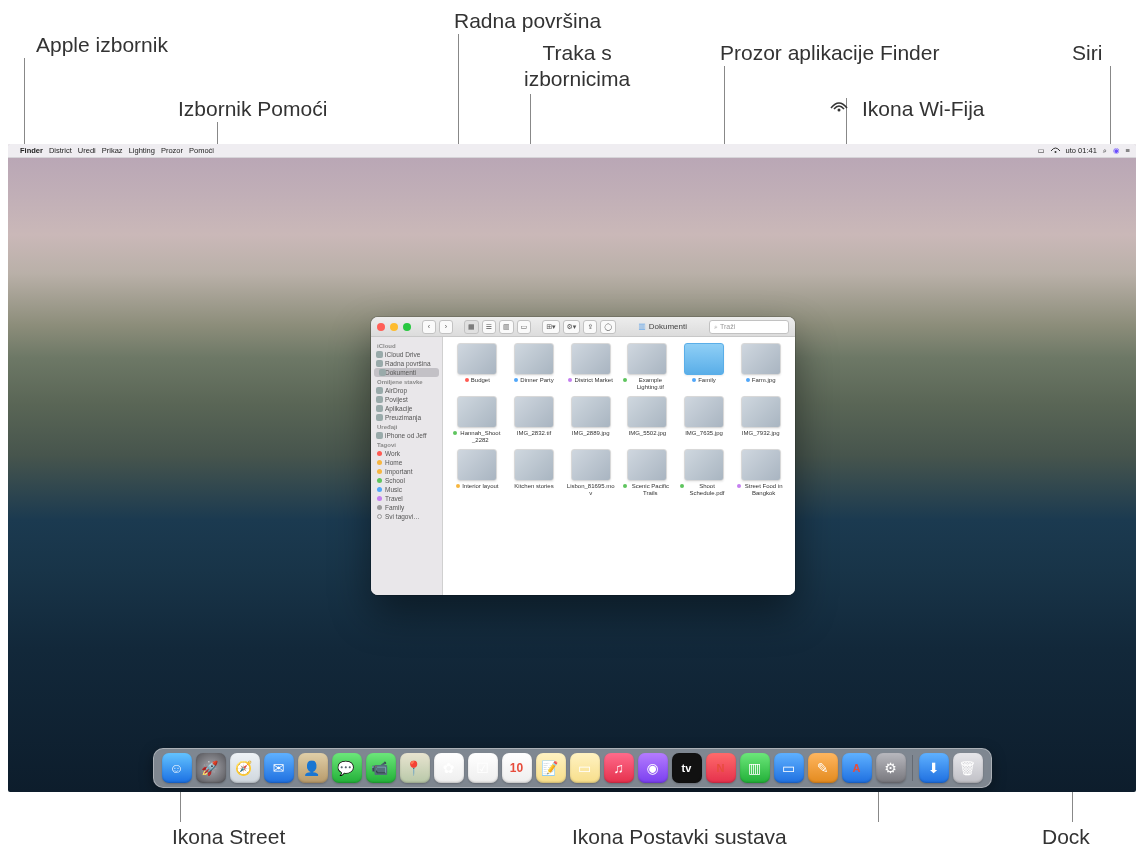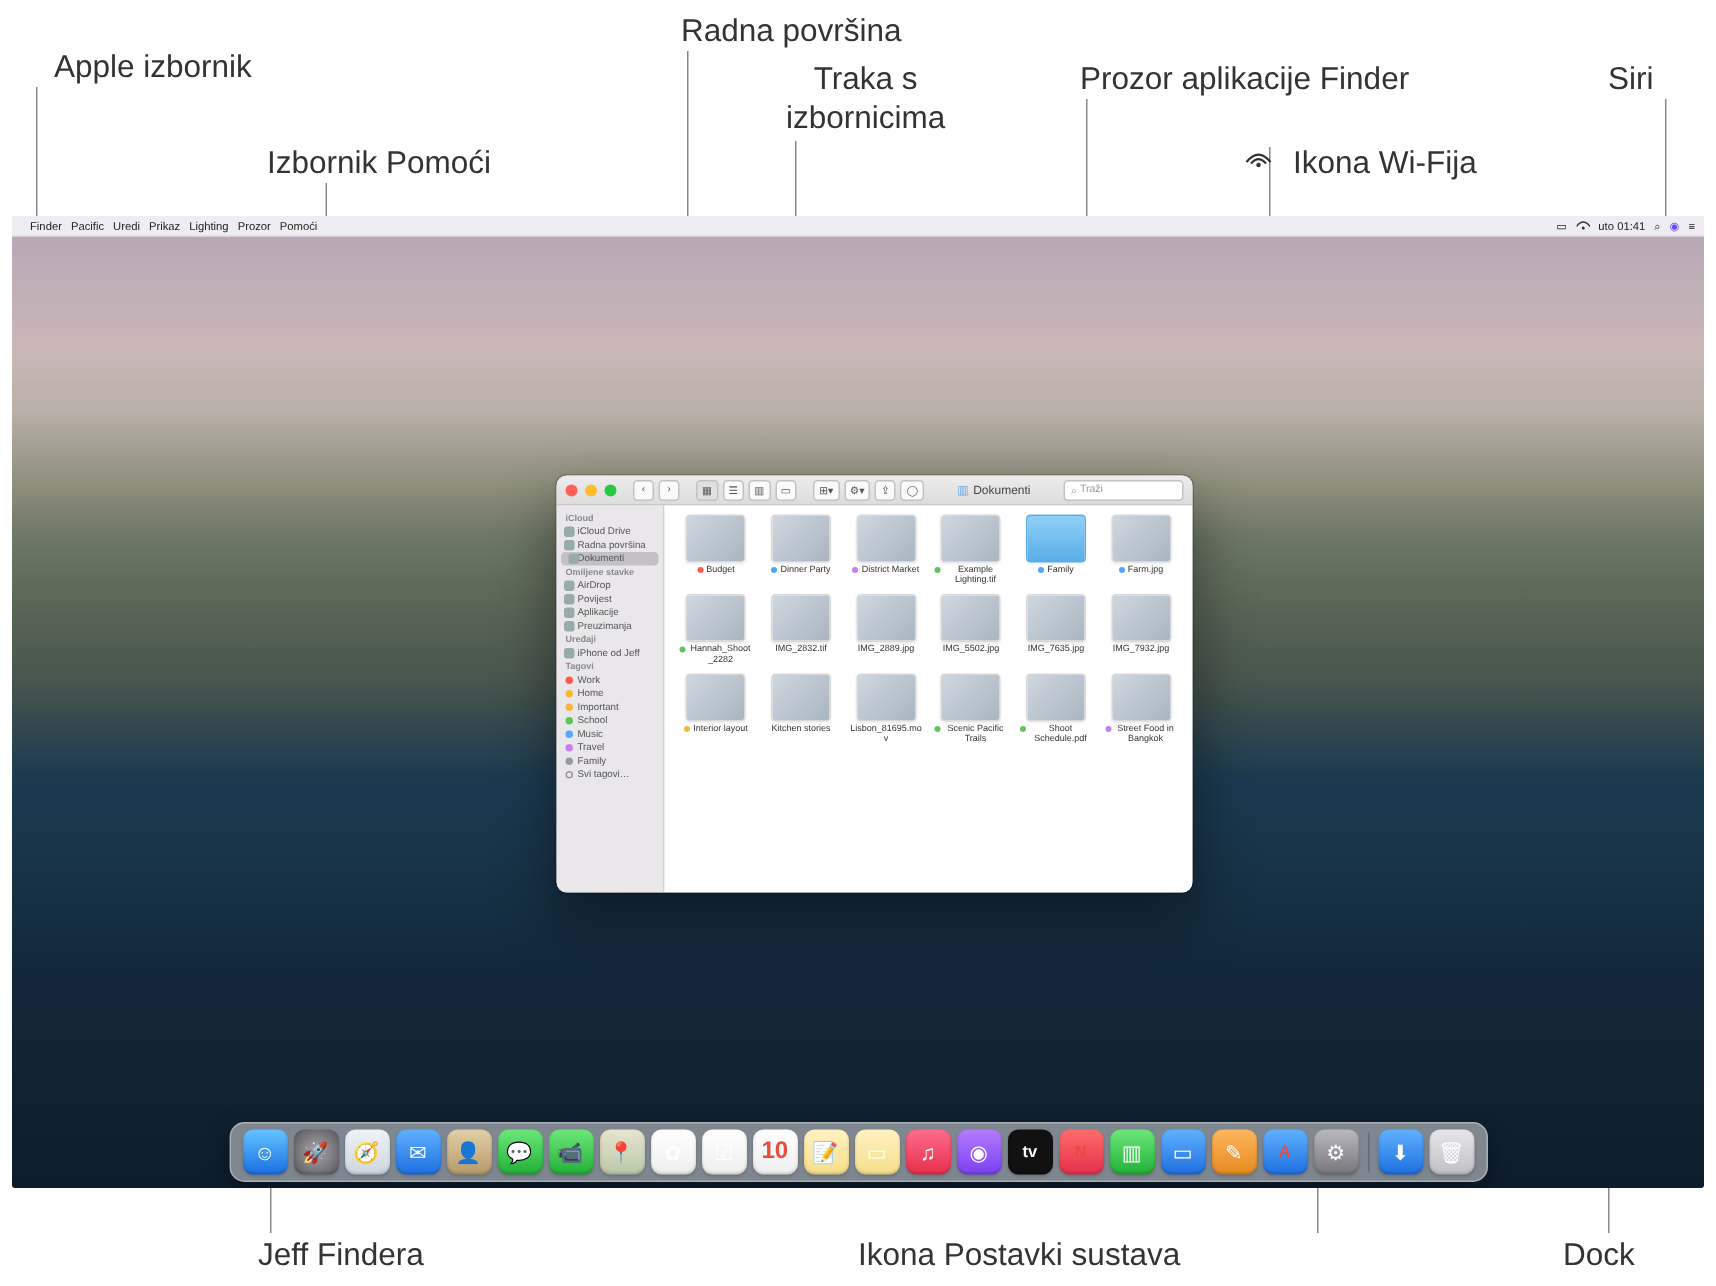--- a/index.html
+++ b/index.html
@@ -116,21 +116,21 @@
 <body>
 
 <div class="callout" style="left:24px; top:32px;margin-left:12px;">Apple izbornik</div>
 <div class="callout" style="left:178px; top:96px;">Izbornik Pomoći</div>
 <div class="callout" style="left:454px; top:8px;">Radna površina</div>
 <div class="callout" style="left:524px; top:40px;">Traka s
 izbornicima</div>
 <div class="callout" style="left:720px; top:40px;">Prozor aplikacije Finder</div>
 <div class="callout" style="left:862px; top:96px;">Ikona Wi-Fija</div>
 <div class="callout" style="left:1072px; top:40px;">Siri</div>
-<div class="callout" style="left:172px; top:824px;">Jeff Findera</div>
+<div class="callout" style="left:172px; top:824px;">Ikona Street</div>
 <div class="callout" style="left:572px; top:824px;">Ikona Postavki sustava</div>
 <div class="callout" style="left:1042px; top:824px;">Dock</div>
 
 <div class="leader" style="left:24px; top:58px; width:1px; height:86px;"></div>
 <div class="leader" style="left:217px; top:122px; width:1px; height:22px;"></div>
 <div class="leader" style="left:458px; top:34px; width:1px; height:310px;"></div>
 <div class="leader" style="left:530px; top:94px; width:1px; height:50px;"></div>
 <div class="leader" style="left:724px; top:66px; width:1px; height:388px;"></div>
 <div class="leader" style="left:846px; top:98px; width:1px; height:46px;"></div>
 <svg style="position:absolute; left:830px; top:98px; width:18px; height:14px;">
@@ -142,22 +142,22 @@
 <div class="leader" style="left:180px; top:782px; width:1px; height:40px;"></div>
 <div class="leader" style="left:878px; top:782px; width:1px; height:40px;"></div>
 <div class="leader" style="left:1072px; top:790px; width:1px; height:32px;"></div>
 <div class="leader" style="left:972px; top:790px; width:100px; height:1px;"></div>
 
 <div class="screen">
 
   <div class="menubar">
     <div class="left">
       <span class="apple"></span>
-      <span style="font-weight:400">Finder</span>
-      <span>Pacific</span>
+      <span style="font-weight:700">Finder</span>
+      <span>District</span>
       <span>Uredi</span>
       <span>Prikaz</span>
       <span>Lighting</span>
       <span>Prozor</span>
       <span>Pomoći</span>
     </div>
     <div class="right">
       <span>▭</span>
       <span>
         <svg class="status-ic">
@@ -404,21 +404,21 @@
         <div class="dock-ic" style="background: linear-gradient(rgb(99, 195, 255), rgb(26, 111, 227));">☺</div>
         <div class="dock-ic" style="background: radial-gradient(circle, rgb(167, 167, 173), rgb(85, 85, 90));">🚀</div>
         <div class="dock-ic" style="background: linear-gradient(rgb(238, 243, 247), rgb(207, 214, 221));">🧭</div>
         <div class="dock-ic" style="background: linear-gradient(rgb(95, 177, 255), rgb(30, 111, 224));">✉</div>
         <div class="dock-ic" style="background: linear-gradient(rgb(224, 207, 168), rgb(183, 154, 106));">👤</div>
         <div class="dock-ic" style="background: linear-gradient(rgb(108, 231, 122), rgb(34, 176, 56));">💬</div>
         <div class="dock-ic" style="background: linear-gradient(rgb(108, 231, 122), rgb(34, 176, 56));">📹</div>
         <div class="dock-ic" style="background: linear-gradient(rgb(232, 228, 208), rgb(184, 200, 168));">📍</div>
         <div class="dock-ic" style="background: linear-gradient(rgb(255, 255, 255), rgb(238, 238, 238));">✿</div>
         <div class="dock-ic" style="background: linear-gradient(rgb(255, 255, 255), rgb(238, 238, 238));">☑</div>
-        <div class="dock-ic" style="background: linear-gradient(rgb(255, 255, 255), rgb(238, 238, 238)); color: rgb(231, 76, 60); font-size: 16px; font-weight: 700;">10</div>
+        <div class="dock-ic" style="background: linear-gradient(rgb(255, 255, 255), rgb(238, 238, 238)); color: rgb(231, 76, 60); font-size: 12px; font-weight: 700;">10</div>
         <div class="dock-ic" style="background: linear-gradient(rgb(255, 242, 194), rgb(247, 222, 138));">📝</div>
         <div class="dock-ic" style="background: linear-gradient(rgb(255, 242, 194), rgb(247, 222, 138));">▭</div>
         <div class="dock-ic" style="background: linear-gradient(rgb(255, 107, 139), rgb(229, 48, 76));">♫</div>
         <div class="dock-ic" style="background: linear-gradient(rgb(181, 124, 255), rgb(122, 63, 240));">◉</div>
         <div class="dock-ic" style="background: rgb(17, 17, 17); color: rgb(255, 255, 255); font-size: 11px; font-weight: 700;">tv</div>
         <div class="dock-ic" style="background: linear-gradient(rgb(255, 107, 107), rgb(229, 48, 76)); font-size: 11px; font-weight: 700; color: rgb(231, 76, 60);">N</div>
         <div class="dock-ic" style="background: linear-gradient(rgb(108, 231, 122), rgb(34, 176, 56));">▥</div>
         <div class="dock-ic" style="background: linear-gradient(rgb(95, 177, 255), rgb(30, 111, 224));">▭</div>
         <div class="dock-ic" style="background: linear-gradient(rgb(255, 182, 95), rgb(227, 138, 30));">✎</div>
         <div class="dock-ic" style="background: linear-gradient(rgb(95, 177, 255), rgb(30, 111, 224)); font-size: 11px; font-weight: 700; color: rgb(231, 76, 60);">A</div>

